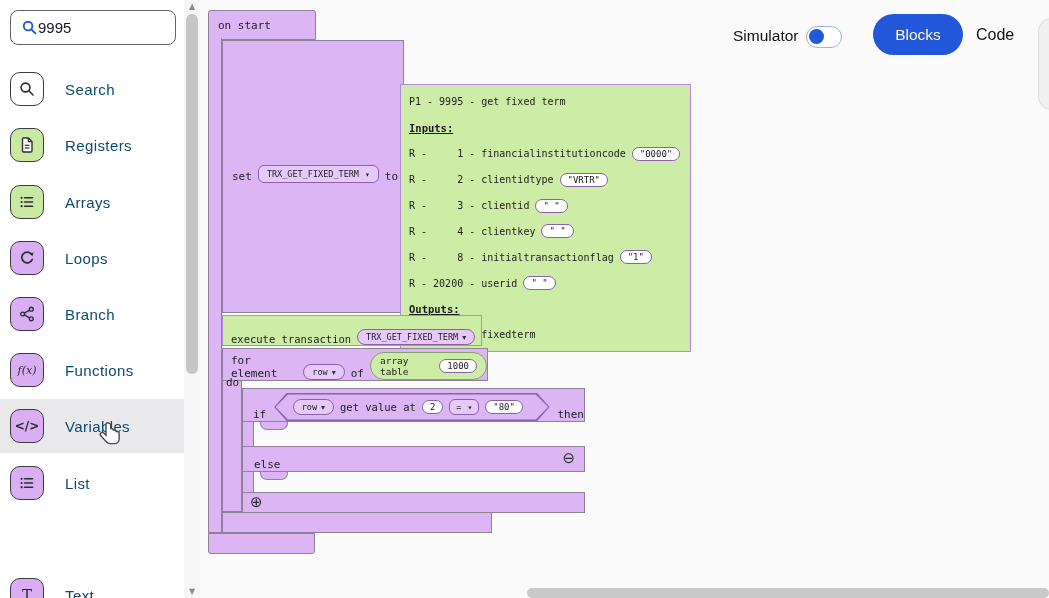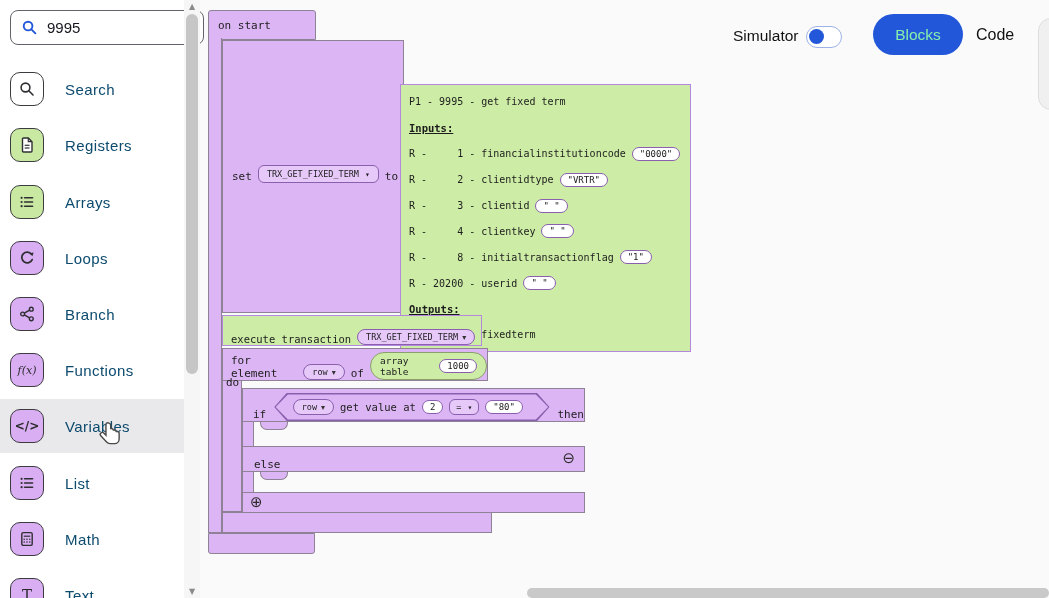--- a/index.html
+++ b/index.html
@@ -4,22 +4,22 @@
 <style>
   * { margin:0; padding:0; box-sizing:border-box; }
   html,body { width:1049px; height:598px; overflow:hidden; background:#fafafa; }
   .screen { position:relative; width:1049px; height:598px; font-family:"Liberation Sans",sans-serif; }
 
   
   .canvas { position:absolute; inset:0; background:#fafafa; }
 
   
   .sidebar { position:absolute; left:0; top:0; width:184px; height:598px; background:#ffffff; z-index:5; }
-  .searchbox { position:absolute; left:10px; top:10px; width:194px; height:35px; border:1.6px solid #63636b;
-               border-radius:8px; display:flex; align-items:center; padding:0 10px; gap:9px; background:#fff; }
+  .searchbox { position:absolute; left:10px; top:10px; width:166px; height:35px; border:1.6px solid #63636b;
+               border-radius:8px; display:flex; align-items:center; padding:0 10px; background:#fff; }
   .searchbox input { border:none; outline:none; width:100px; font-size:15px; color:#16161f;
                      font-family:"Liberation Sans",sans-serif; background:transparent; }
   .hl-band { position:absolute; left:0; top:399px; width:184px; height:54px; background:#e9e9eb; }
   .side-item { position:absolute; left:10px; width:170px; height:34px; display:flex; align-items:center; gap:21px; }
   .tile { width:34px; height:34px; border:1.5px solid #3c3c40; border-radius:10px; display:flex;
           align-items:center; justify-content:center; flex:0 0 34px; }
   .tile.white { background:#ffffff; }
   .tile.green { background:#c9e9a3; }
   .tile.purple { background:#d9aef3; }
   .side-label { font-size:15px; letter-spacing:.4px; color:#0c4a6e; }
@@ -33,21 +33,21 @@
   .vscroll .arrow { position:absolute; left:0; width:16px; text-align:center; font-size:8px; color:#8a8a8a;
                     font-family:"DejaVu Sans",sans-serif; }
   .vscroll .thumb { position:absolute; left:2px; top:14px; width:12px; height:360px; background:#c6c6c6; border-radius:6px; }
 
   
   .hdr-label { position:absolute; font-size:15.5px; color:#111; }
   .toggle { position:absolute; left:806px; top:26px; width:36px; height:22px; border-radius:11px;
             background:#fff; border:1.5px solid #9db3e8; }
   .toggle .knob { position:absolute; left:2px; top:2px; width:15px; height:15px; border-radius:50%; background:#2257d9; }
   .blocks-btn { position:absolute; left:873px; top:14px; width:90px; height:41px; border-radius:21px; background:#2257d9;
-                color:#86efac; font-size:15.5px; font-weight:500; display:flex; align-items:center; justify-content:center; border:none; }
+                color:#fef9c3; font-size:15.5px; font-weight:500; display:flex; align-items:center; justify-content:center; border:none; }
   .edge-pill { position:absolute; left:1038px; top:18px; width:26px; height:92px; border-radius:13px;
                background:#f0f0f0; border:1px solid #dedede; }
 
   
   .blk { position:absolute; background:#dcb6f4; border:1px solid #8f8296; font-family:"DejaVu Sans Mono",monospace;
          font-size:11px; color:#1c1c1c; }
   .blk.green { background:#cdeca6; border-color:#b388dd; }
   .row-flex { display:flex; align-items:flex-end; gap:6px; }
   .oval { border-radius:999px; border:1px solid #8a5fae; background:#e6c9f9; padding:2px 8px;
           display:inline-flex; align-items:center; gap:4px; font-size:8.5px; white-space:nowrap; }
@@ -304,37 +304,20 @@
             <g fill="#2f2f33">
               <circle cx="3.6" cy="4.8" r="1.1"></circle>
               <circle cx="3.6" cy="9" r="1.1"></circle>
               <circle cx="3.6" cy="13.2" r="1.1"></circle>
             </g>
           </svg>
       </div>
       <span class="side-label">List</span>
     </div>
 
-    <div class="side-item" style="top:522px;">
-      <div class="tile purple">
-        <svg width="18" height="18" viewBox="0 0 18 18">
-            <rect x="3.8" y="2.6" width="10.4" height="12.8" rx="1.5" fill="none" stroke="#2f2f33" stroke-width="1.4"></rect>
-            <line x1="5.8" y1="6.2" x2="12.2" y2="6.2" stroke="#2f2f33" stroke-width="1.2"></line>
-            <g fill="#2f2f33">
-              <circle cx="6.2" cy="9.2" r=".8"></circle>
-              <circle cx="9" cy="9.2" r=".8"></circle>
-              <circle cx="11.8" cy="9.2" r=".8"></circle>
-              <circle cx="6.2" cy="12" r=".8"></circle>
-              <circle cx="9" cy="12" r=".8"></circle>
-              <circle cx="11.8" cy="12" r=".8"></circle>
-            </g>
-          </svg>
-      </div>
-      <span class="side-label">Math</span>
-    </div>
 
     <div class="side-item" style="top:578px;">
       <div class="tile purple">
         <span class="glyph tt">T</span>
       </div>
       <span class="side-label">Text</span>
     </div>
   </aside>
 
   <div class="vscroll">

